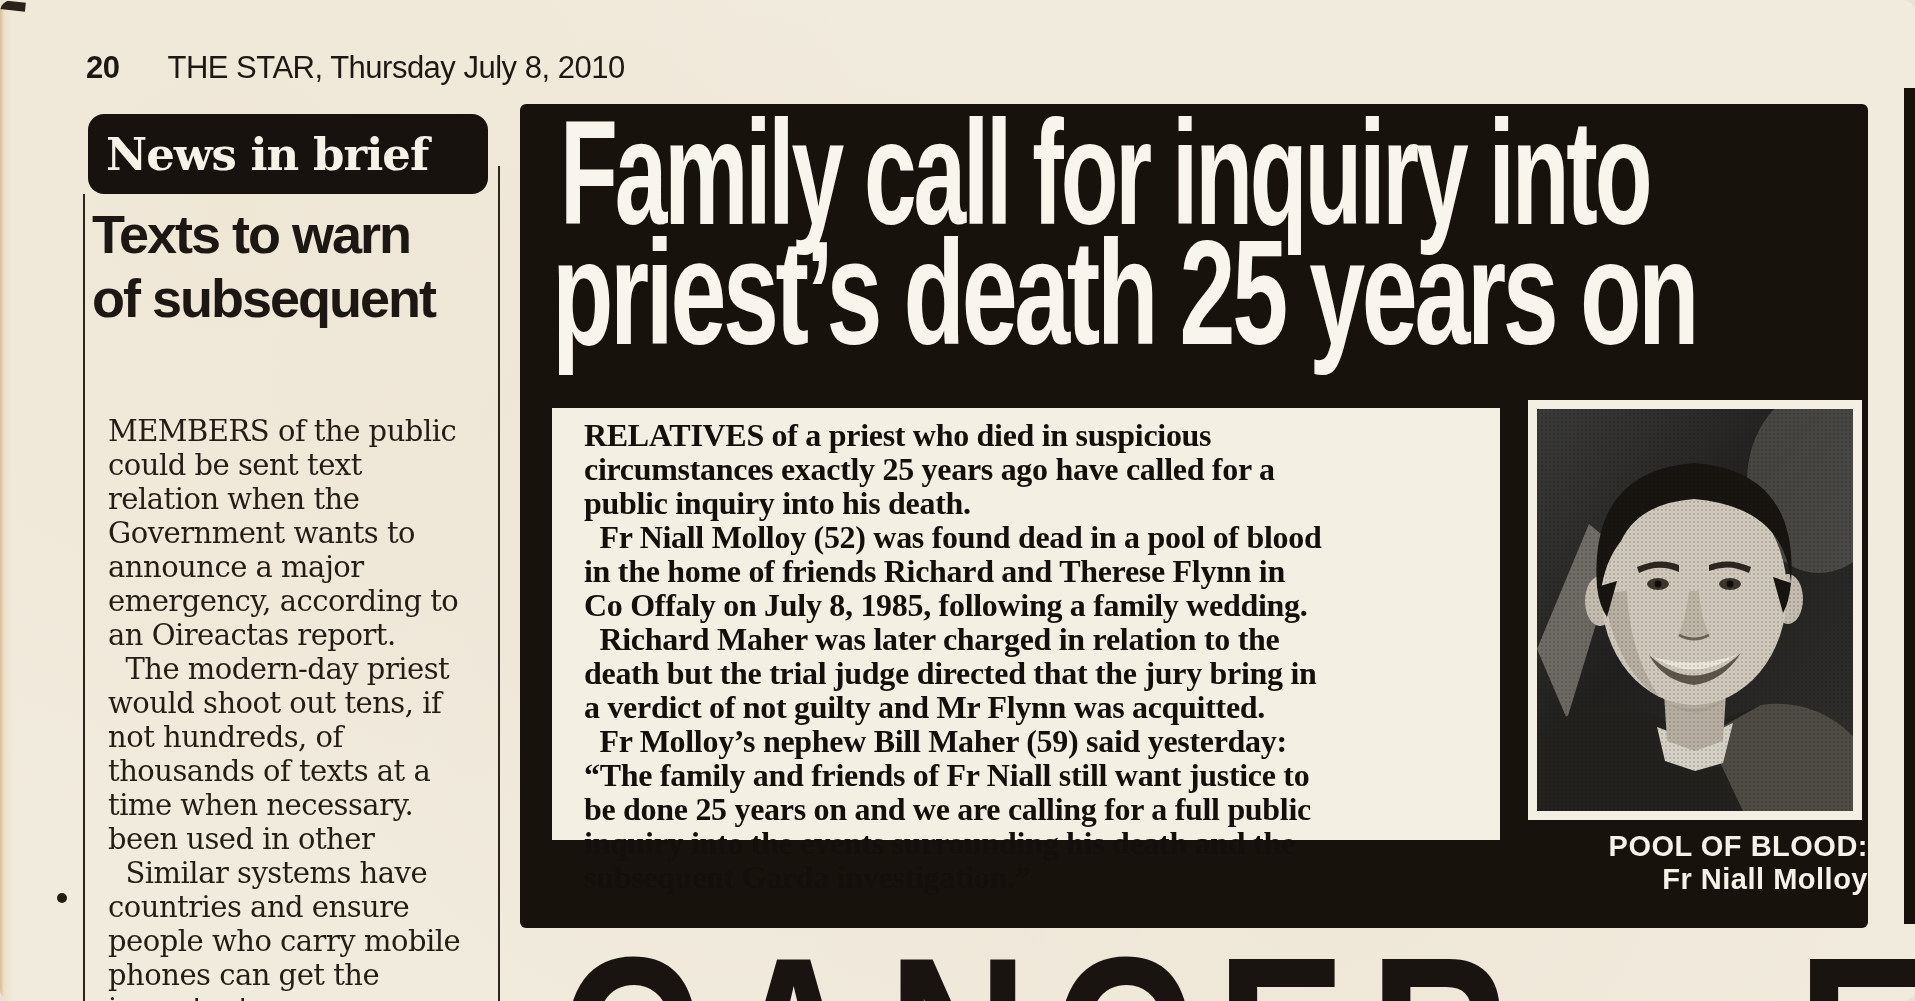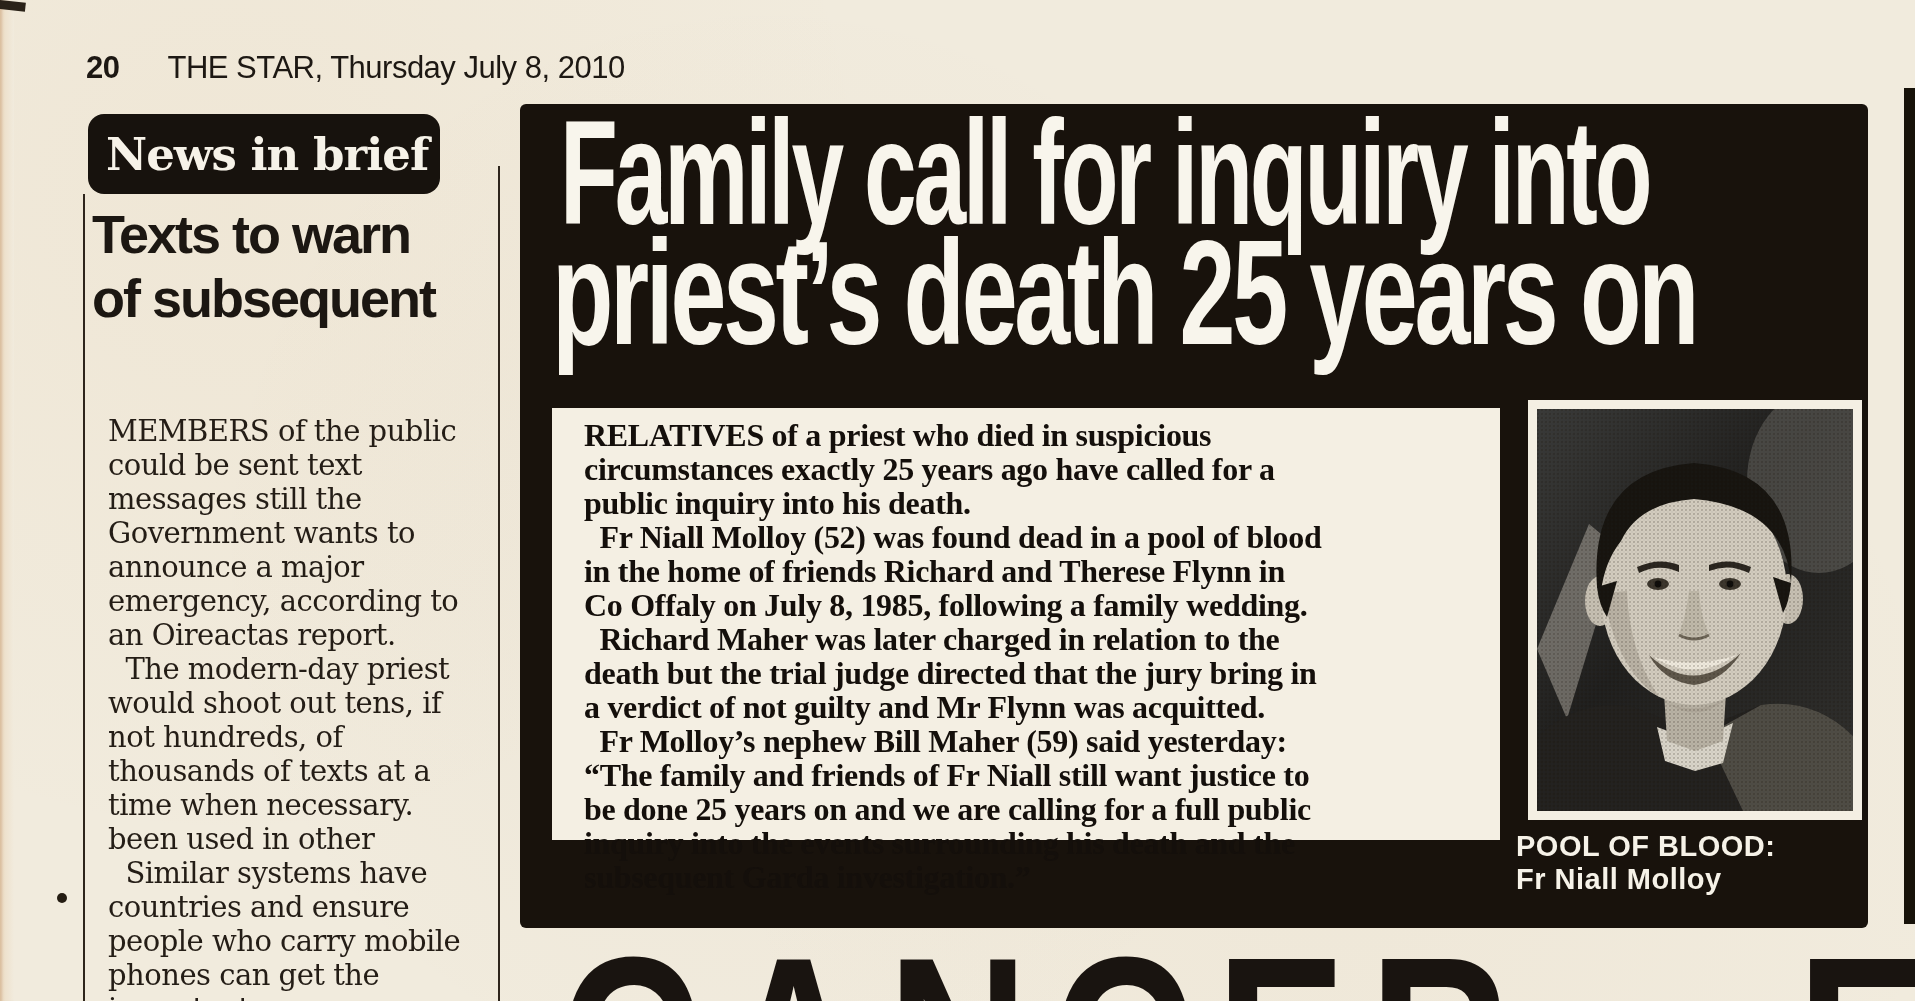--- a/index.html
+++ b/index.html
@@ -3,37 +3,37 @@
 <meta charset="utf-8">
 <style>
   html,body{margin:0;padding:0;}
   body{width:1915px;height:1001px;overflow:hidden;background:#e8e2d4;}
   .page{position:relative;width:1915px;height:1001px;overflow:hidden;
         background:
           radial-gradient(circle at 12% 20%, rgba(205,150,80,.05), transparent 35%),
           radial-gradient(circle at 70% 80%, rgba(180,140,90,.04), transparent 40%),
           radial-gradient(circle at 40% 55%, rgba(120,90,60,.03), transparent 45%),
           #f1ebdd;
-        font-family:"Liberation Sans",sans-serif;color:#1c1712;}
+        font-family:"Liberation Sans",sans-serif;color:#1c1712;border-radius:12px;}
   .abs{position:absolute;}
 
   
   .scan-edge{left:0;top:0;bottom:0;width:14px;
     background:linear-gradient(90deg,#ecdcc4 0%,#f1ebdd 100%);
     box-shadow:inset 4px 0 3px -2px #d8bc9c;}
   .corner-mark{left:0;top:0;width:26px;height:9px;background:#2a2218;transform:rotate(6deg);transform-origin:0 0;}
   .margin-speck{left:57px;top:893px;width:10px;height:10px;border-radius:50%;background:#241c12;}
 
   
   .masthead{left:86px;top:50px;height:42px;font-size:31px;letter-spacing:-.5px;color:#1d1813;white-space:nowrap;}
   .page-number{font-weight:bold;}
   .masthead-title{margin-left:48px;font-weight:400;}
 
   
-  .nib-tab{left:88px;top:114px;width:352px;height:80px;border-radius:16px;background:#17120d;
+  .nib-tab{left:88px;top:114px;width:400px;height:80px;border-radius:16px;background:#17120d;
     display:flex;align-items:center;padding-left:18px;box-sizing:border-box;}
   .nib-tab span{font-family:"DejaVu Serif",serif;font-weight:bold;font-size:45px;color:#f6f2e8;letter-spacing:-1px;}
   .nib-headline{left:92px;top:202px;font-size:54px;line-height:64px;font-weight:700;
     letter-spacing:-2px;color:#1c1712;white-space:nowrap;}
   .nib-body{left:88px;top:414px;width:365px;font-family:"DejaVu Serif",serif;
     font-size:29px;line-height:34px;letter-spacing:-.5px;color:#241d16;}
   .rule{background:#2e251c;}
   .rule-left{left:83px;top:194px;width:2px;height:807px;}
   .rule-mid{left:498px;top:166px;width:2px;height:835px;}
 
@@ -46,21 +46,21 @@
   .white-box{left:552px;top:408px;width:948px;height:432px;background:#f4efe3;
     box-sizing:border-box;padding:10px 4px 0 12px;}
   .white-box .tline{font-family:"Liberation Serif",serif;font-weight:bold;font-size:32px;
     line-height:34px;letter-spacing:-.3px;color:#140f0b;}
   .tline{white-space:pre;margin-left:20px;}
 
   
   .photo-frame{left:1528px;top:400px;width:334px;height:420px;background:#f4efe3;
     box-sizing:border-box;padding:9px;}
   .photo-frame svg{width:100%;height:100%;display:block;}
-  .photo-caption{left:1516px;top:830px;width:352px;text-align:left;
+  .photo-caption{left:1516px;top:830px;width:352px;text-align:right;
     font-weight:bold;font-size:29px;line-height:33px;color:#f6f2e8;letter-spacing:.5px;}
 
   
   .bottom-band{left:545px;top:944px;width:1370px;height:57px;overflow:hidden;}
   .giant{display:inline-block;position:relative;top:-23px;left:14px;
     font-weight:bold;font-size:250px;line-height:250px;letter-spacing:30px;
     color:#191410;transform:scaleX(.78);transform-origin:0 0;white-space:nowrap;}
   .giant-frag{position:absolute;left:1252px;top:-23px;font-weight:bold;font-size:250px;
     line-height:250px;color:#191410;transform:scaleX(.78);transform-origin:0 0;}
 
@@ -84,21 +84,21 @@
     <div class="abs nib-tab">
       <span>News in brief</span>
     </div>
     <h2 class="abs nib-headline" style="margin:0;">
       <span>Texts to warn</span><br>
       <span>of subsequent</span>
     </h2>
     <div class="abs nib-body">
         <div class="tline">MEMBERS of the public</div>
         <div class="tline">could be sent text</div>
-        <div class="tline">messages still the</div>
+        <div class="tline">relation when the</div>
         <div class="tline">Government wants to</div>
         <div class="tline">announce a major</div>
         <div class="tline">emergency, according to</div>
         <div class="tline">an Oireactas report.</div>
         <div class="tline">  The modern-day priest</div>
         <div class="tline">would shoot out tens, if</div>
         <div class="tline">not hundreds, of</div>
         <div class="tline">thousands of texts at a</div>
         <div class="tline">time when necessary.</div>
         <div class="tline">been used in other</div>

